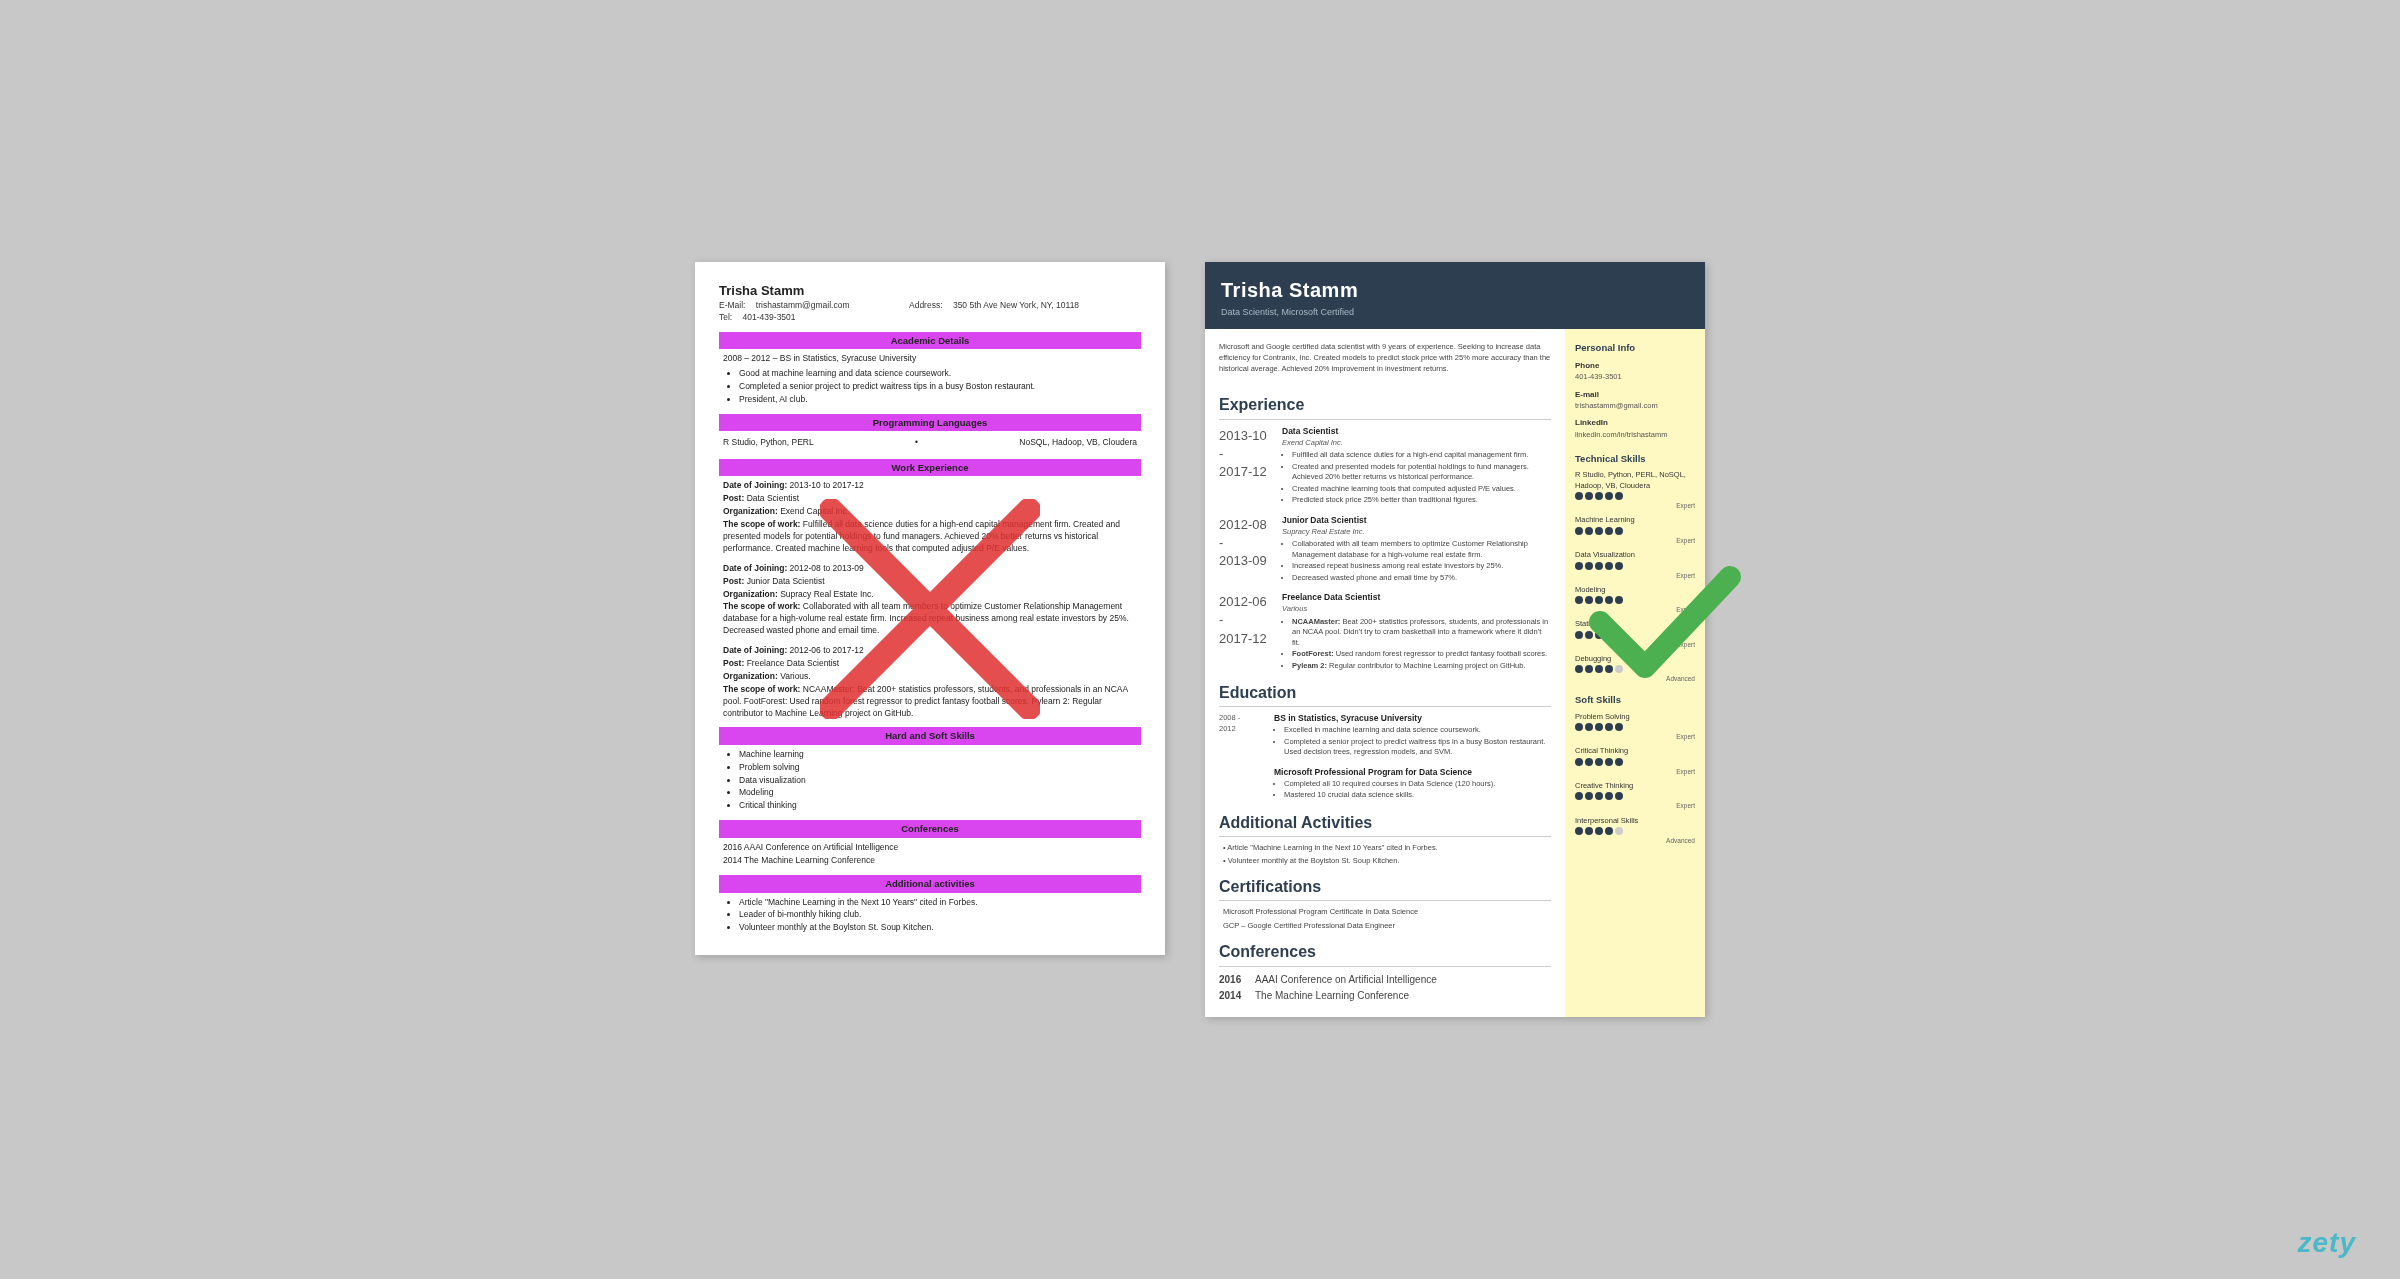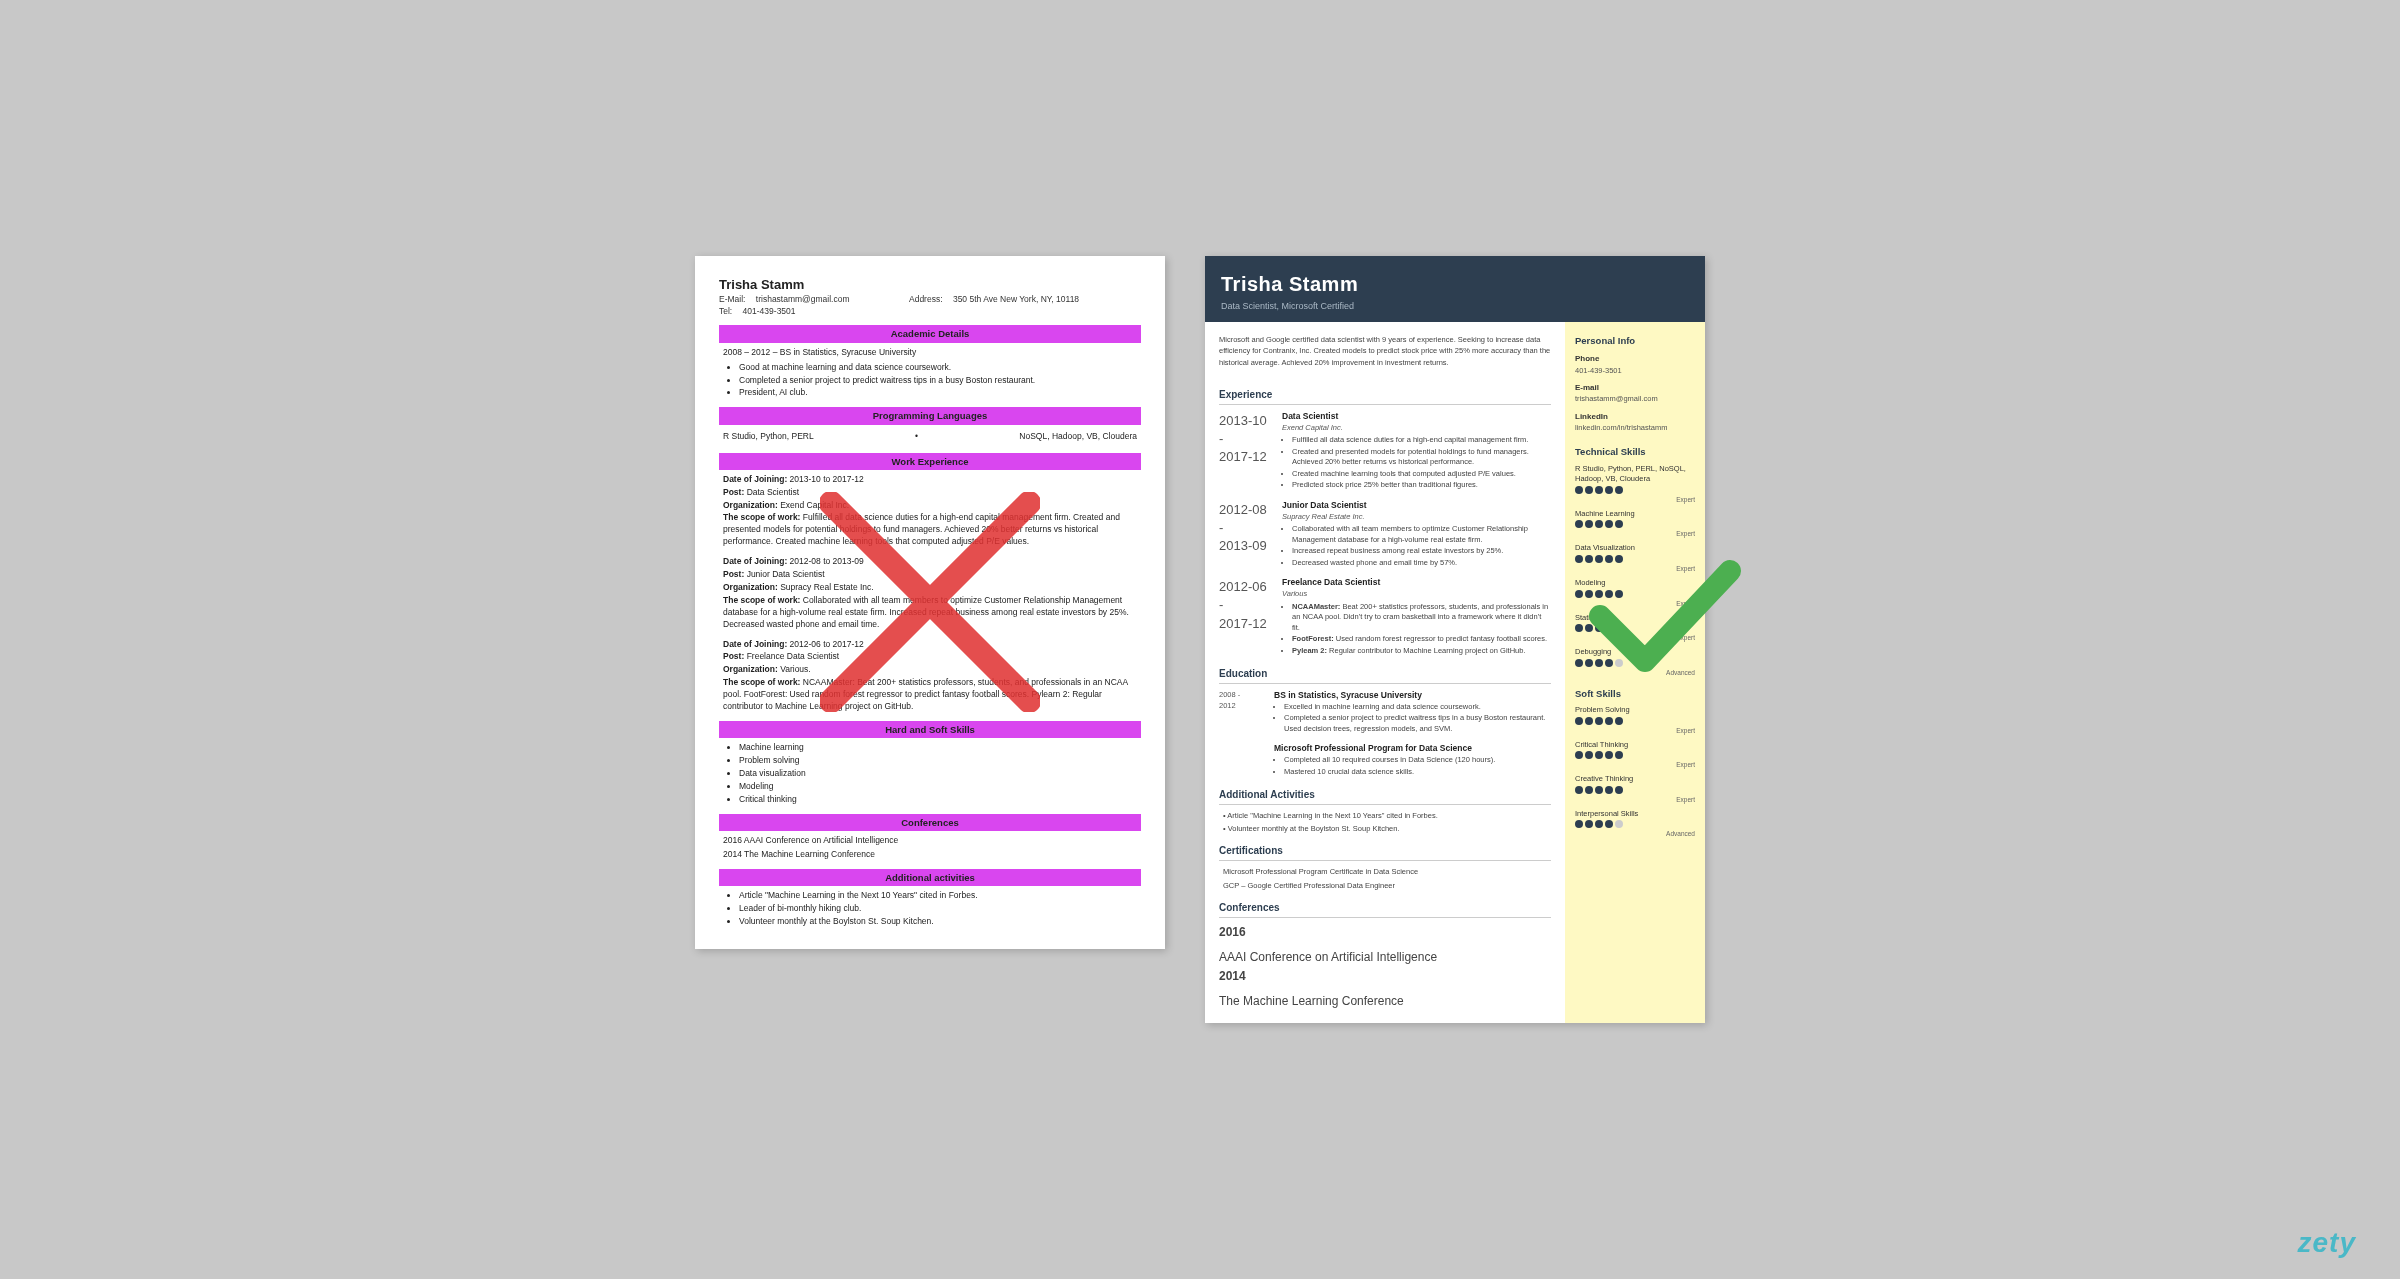--- a/index.html
+++ b/index.html
@@ -154,21 +154,21 @@
     }
 
     .right-summary {
       font-size: 7.5px;
       color: #444;
       line-height: 1.5;
       margin-bottom: 20px;
     }
 
     .right-section-title {
-      font-size: 10px;
+      font-size: 16px;
       font-weight: bold;
       color: #2d3e50;
       border-bottom: 1px solid #ccc;
       padding-bottom: 2px;
       margin-bottom: 6px;
       margin-top: 10px;
     }
     .right-section-title:first-child {
       margin-top: 0;
     }
@@ -320,24 +320,23 @@
     .cert-item {
       font-size: 7.5px;
       color: #444;
       margin-bottom: 3px;
       padding-left: 4px;
     }
 
     .conf-item {
       display: flex;
       gap: 8px;
-      font-size: 12px;
+      font-size: 10px;
       color: #444;
       margin-bottom: 2px;
-      flex-direction: column;
     }
     .conf-year {
       width: 28px;
       flex-shrink: 0;
       font-weight: bold;
     }
 
     .activity-bullet {
       font-size: 7.5px;
       color: #444;

